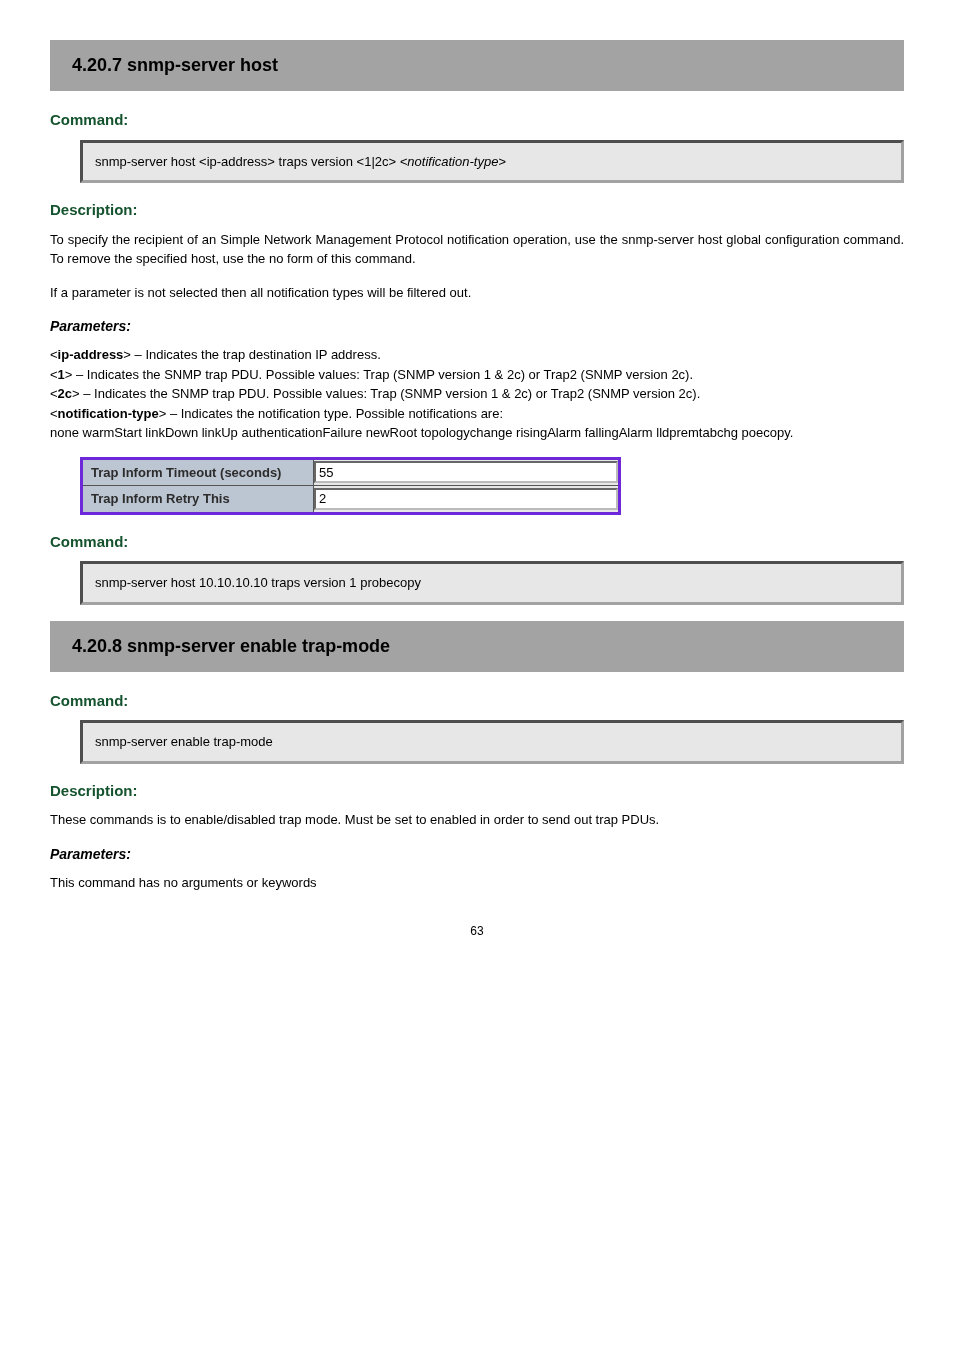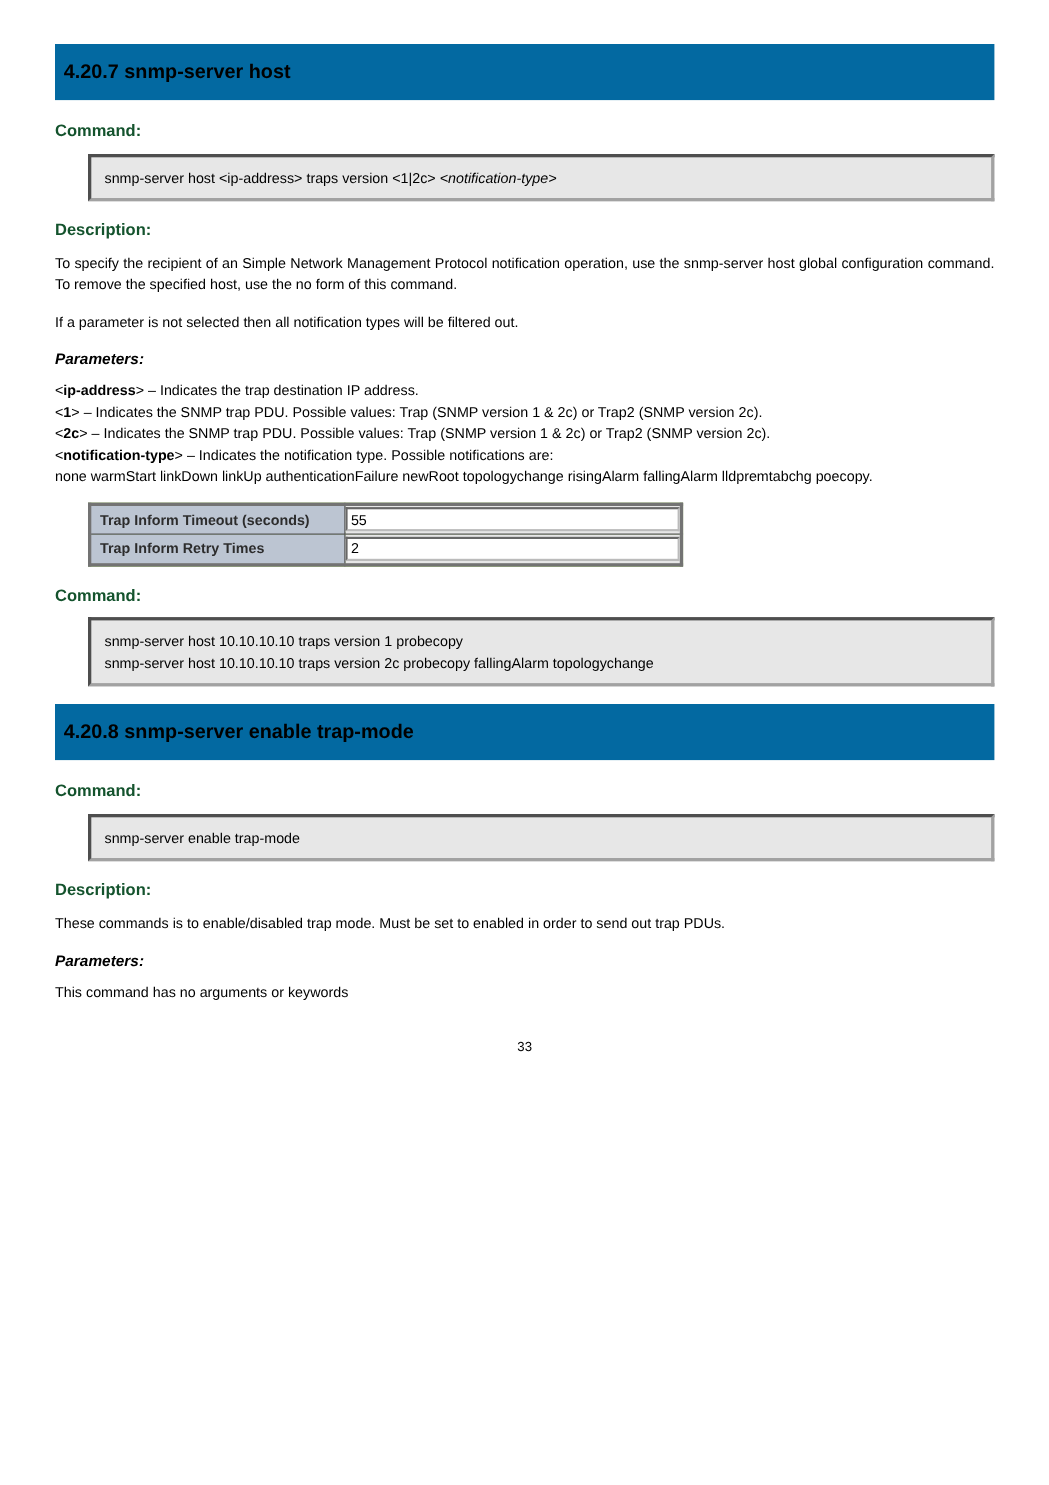--- a/index.html
+++ b/index.html
@@ -7,22 +7,22 @@
     font-family: Arial, Helvetica, sans-serif;
     background: #fff;
     color: #000;
     width: 954px;
     margin: 0 auto;
     padding: 30px 50px 40px 50px;
     font-size: 13px;
     line-height: 1.5;
   }
   .section-bar {
-    background: #0369a1;
-    padding: 12px 8px;
+    background: #a3a3a3;
+    padding: 12px 22px;
     margin: 10px 0 18px 0;
   }
   .section-bar-h {
     font-size: 18px;
     font-weight: bold;
     color: #000;
   }
   .subhead {
     font-size: 15px;
     font-weight: bold;
@@ -45,22 +45,22 @@
     text-align: justify;
   }
   .subsect-label {
     font-style: italic;
     font-weight: bold;
     margin: 12px 0 4px 0;
     color: #000;
     font-size: 14px;
   }
   .parambox {
-    border: 3px solid #737373;
-    background: #4d7c0f;
+    border: 3px solid #6d28d9;
+    background: #22c55e;
     display: table;
     margin: 6px 0 16px 30px;
     border-collapse: collapse;
   }
   .param-row { display: table-row; }
   .param-label {
     display: table-cell;
     background: #bcc5d2;
     border: 1px solid #555;
     color: #2c2c2c;
@@ -121,41 +121,40 @@
 </p>
 
 <div class="parambox">
   <div class="param-row">
     <div class="param-label">Trap Inform Timeout (seconds)</div>
     <div class="param-val">
       <input type="text" value="55" style="">
     </div>
   </div>
   <div class="param-row">
-    <div class="param-label">Trap Inform Retry Times</div>
+    <div class="param-label">Trap Inform Retry This</div>
     <div class="param-val">
       <input type="text" value="2" style="">
     </div>
   </div>
 </div>
 
 <div class="subhead">Command:</div>
 <div class="cmd-box">
   <div>snmp-server host 10.10.10.10 traps version 1 probecopy</div>
-  <div>snmp-server host 10.10.10.10 traps version 2c probecopy fallingAlarm topologychange</div>
 </div>
 
 <div class="section-bar">
   <div class="section-bar-h">4.20.8 snmp-server enable trap-mode</div>
 </div>
 
 <div class="subhead">Command:</div>
 <div class="cmd-box">
   <span>snmp-server enable trap-mode</span>
 </div>
 
 <div class="subhead">Description:</div>
 <div class="body-text">These commands is to enable/disabled trap mode. Must be set to enabled in order to send out trap PDUs.</div>
 
 <div class="subsect-label">Parameters:</div>
 <div class="body-text">This command has no arguments or keywords</div>
 
-<div class="page-num">33</div>
+<div class="page-num">63</div>
 
 </body></html>

